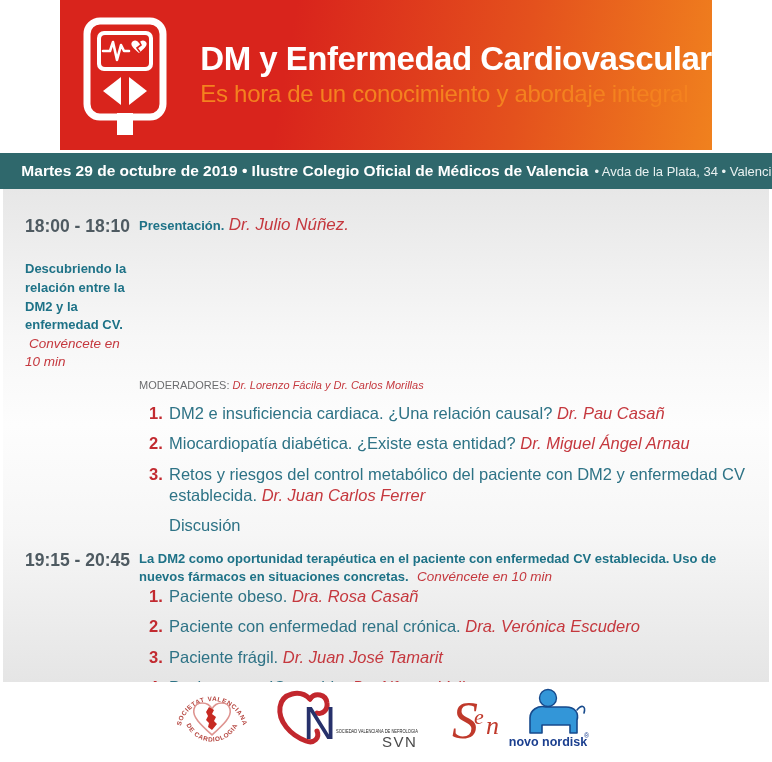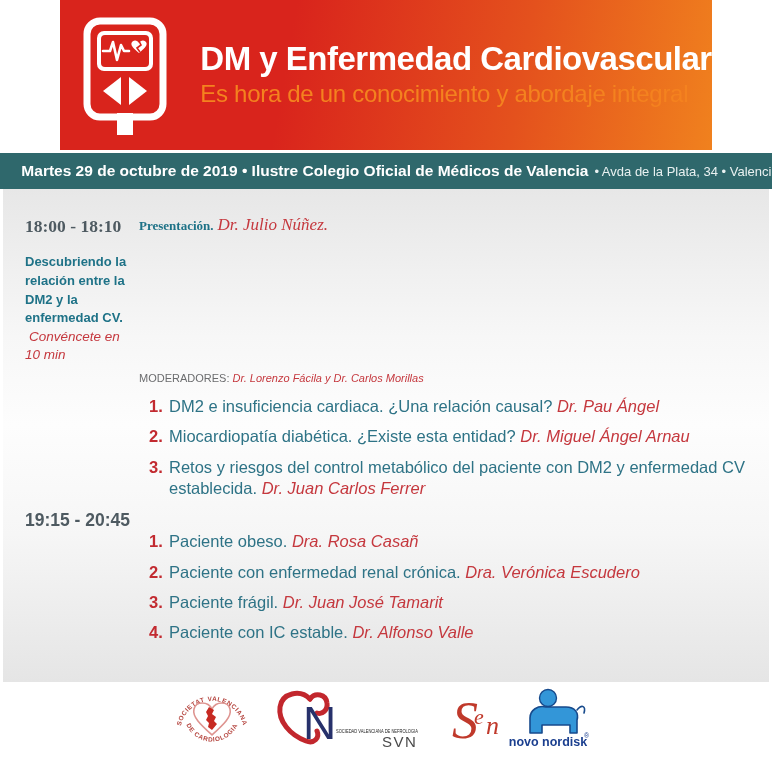--- a/index.html
+++ b/index.html
@@ -40,35 +40,35 @@
   .info-main{font-size:15.5px;font-weight:700;}
   .info-address{font-size:13px;font-weight:400;color:#e9f1f1;margin-left:6px;}
   
   .schedule{
     flex:1 1 auto;
     background:linear-gradient(180deg,#e7e7e7 0%,#f7f7f7 30%,#fdfdfd 48%,#f6f6f6 70%,#e5e5e5 100%);
     padding:26px 20px 0 22px;box-sizing:border-box;
     overflow:hidden;
   }
   .session{display:grid;grid-template-columns:112px 1fr;column-gap:2px;}
-  .s-gap{margin-bottom:2px;font-family:Liberation Serif, serif;}
+  .s-gap{margin-bottom:22px;}
   .t-time{color:#4e5a61;font-weight:700;font-size:17.5px;line-height:1.28;}
   .t-title{color:#1e7287;font-weight:700;font-size:13px;line-height:1.28;}
   .t-speaker{color:#c5383e;font-style:italic;font-weight:400;font-size:17px;}
   .t-tag{color:#c5383e;font-style:italic;font-size:13.5px;font-weight:400;margin-left:4px;}
   .mods{margin:8px 0 11px 114px;font-size:11px;line-height:1.28;}
   .t-mod-label{color:#6b6c6e;}
   .t-mod-names{color:#c5383e;font-style:italic;}
   .items{margin-left:124px;}
   .item{display:grid;grid-template-columns:20px 1fr;margin-bottom:9px;font-size:16.5px;line-height:1.3;max-width:600px;}
   .t-num{color:#c22a30;font-weight:700;}
   .t-item{color:#2e7386;}
   .t-item-speaker{color:#c5383e;font-style:italic;}
   .discussion{margin:1px 0 14px 144px;color:#2e7386;font-size:16.5px;}
-  .title-wrap{max-width:600px;margin-top:13px;}
+  .title-wrap{max-width:600px;}
   
   .footer{
     flex:0 0 80px;height:80px;background:#ffffff;
     display:flex;align-items:center;
     padding:0 22px 6px 15px;box-sizing:border-box;
   }
   .logo-block{display:block;}
   .spacer{flex:1 1 auto;}
   .lg-svn{margin-left:18px;}
   .lg-sen{margin-left:28px;}
@@ -118,36 +118,41 @@
       </span>
     </div>
     <div class="mods">
       <span class="t-mod-label">MODERADORES:</span>
       <span class="t-mod-names">Dr. Lorenzo Fácila y Dr. Carlos Morillas</span>
     </div>
     <div class="items">
       <div class="item">
         <span class="t-num">1.</span>
         <span><span class="t-item">DM2 e insuficiencia cardiaca. ¿Una relación causal?</span>
-        <span class="t-item-speaker">Dr. Pau Ángel</span></span>
+        <span class="t-item-speaker">Dr. Pau Casañ</span></span>
       </div>
       <div class="item">
         <span class="t-num">2.</span>
         <span><span class="t-item">Miocardiopatía diabética. ¿Existe esta entidad?</span>
         <span class="t-item-speaker">Dr. Miguel Ángel Arnau</span></span>
       </div>
       <div class="item">
         <span class="t-num">3.</span>
         <span><span class="t-item">Retos y riesgos del control metabólico del paciente con DM2 y enfermedad CV establecida.</span>
         <span class="t-item-speaker">Dr. Juan Carlos Ferrer</span></span>
       </div>
     </div>
+    <div class="discussion">Discusión</div>
 
     <div class="session">
       <span class="t-time">19:15 - 20:45</span>
+      <span class="title-wrap">
+        <span class="t-title">La DM2 como oportunidad terapéutica en el paciente con enfermedad CV establecida. Uso de nuevos fármacos en situaciones concretas.</span>
+        <span class="t-tag">Convéncete en 10 min</span>
+      </span>
     </div>
     <div class="items">
       <div class="item">
         <span class="t-num">1.</span>
         <span><span class="t-item">Paciente obeso.</span>
         <span class="t-item-speaker">Dra. Rosa Casañ</span></span>
       </div>
       <div class="item">
         <span class="t-num">2.</span>
         <span><span class="t-item">Paciente con enfermedad renal crónica.</span>

